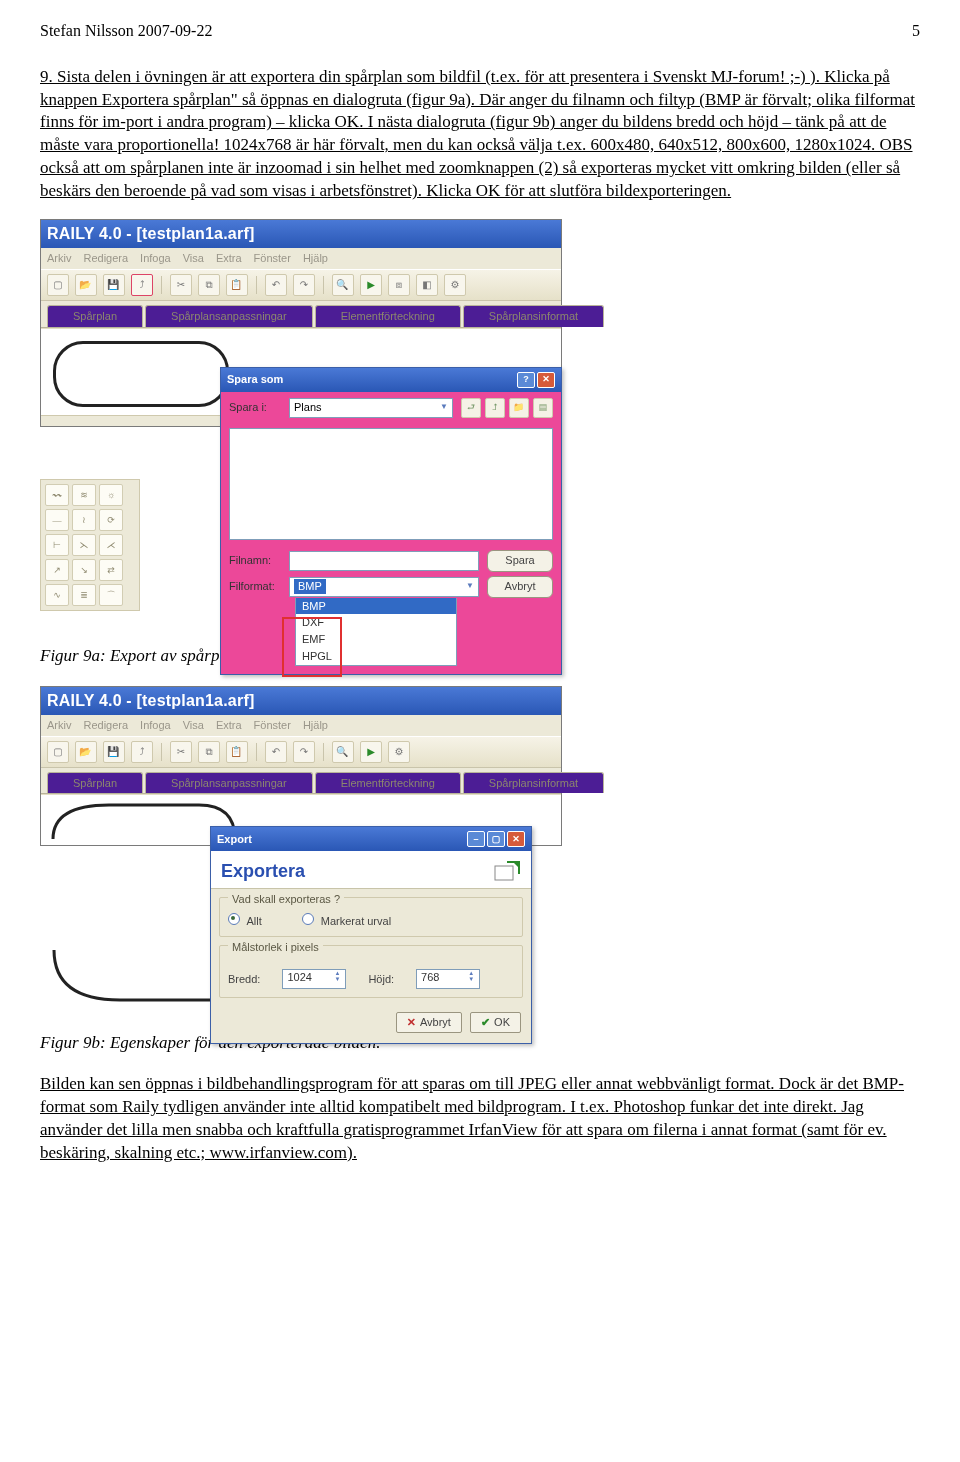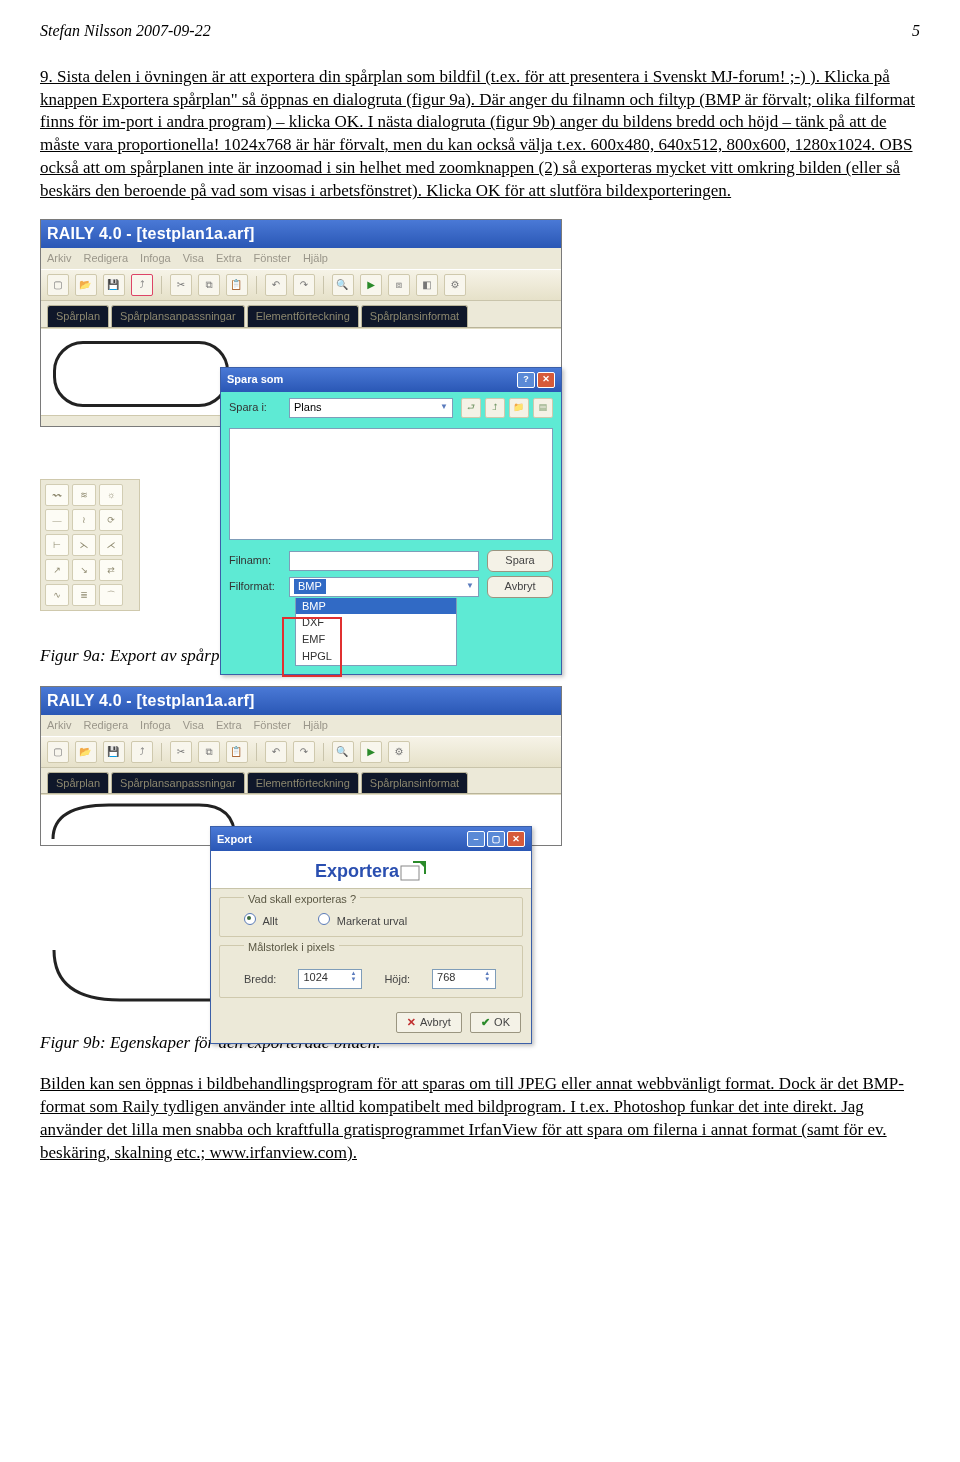--- a/index.html
+++ b/index.html
@@ -10,21 +10,20 @@
     line-height: 1.35;
     color: #000;
     background: #fff;
     width: 880px;
   }
   .header-row {
     display: flex;
     justify-content: space-between;
     font-size: 16px;
     margin-bottom: 24px;
-    font-style: italic;
   }
   .body-text {
     margin: 0 0 16px 0;
     text-align: left;
     text-decoration: underline;
   }
   .figure {
     margin: 10px 0 6px 0;
   }
   .caption {
@@ -85,25 +84,25 @@
     margin: 0 2px;
   }
   .tab-strip {
     background: #ece9d8;
     padding: 4px 6px 0 6px;
     display: flex;
     gap: 2px;
     border-bottom: 1px solid #b9b49a;
   }
   .tab {
-    background: #0f172a;
+    background: #4c1d95;
     border: 1px solid #b9b49a;
     border-bottom: none;
     border-radius: 3px 3px 0 0;
-    padding: 3px 8px;
+    padding: 3px 25px;
     color: #8c876e;
     filter: blur(.5px);
   }
   .canvas-area {
     background: #fff;
     height: 86px;
     position: relative;
     border-top: 1px solid #e2ddc4;
   }
   .track-oval {
@@ -119,21 +118,21 @@
     background: #ece9d8;
     border-top: 1px solid #cfc9ad;
     height: 10px;
   }
   
   .dlg {
     position: relative;
     margin-top: -60px;
     margin-left: 180px;
     width: 340px;
-    background: #5eead4;
+    background: #ec4899;
     border: 1px solid #3b5fa8;
     box-shadow: 2px 2px 4px rgba(0,0,0,.25);
     font-family: Tahoma, Arial, sans-serif;
     font-size: 11px;
   }
   .dlg-titlebar {
     background: linear-gradient(#4a79d6, #2a57b5);
     color: #fff;
     padding: 4px 6px;
     font-weight: bold;
@@ -295,28 +294,28 @@
   }
   .export-header {
     font-family: Tahoma, Arial, sans-serif;
     font-size: 18px;
     font-weight: bold;
     color: #2a4fb0;
     padding: 8px 10px 4px;
     background: #fff;
     border-bottom: 1px solid #c8c4a9;
     display:flex;
-    justify-content:center;
+    justify-content:space-between;
     align-items:center;
   }
   .export-header svg { flex:none; }
   .group {
     border: 1px solid #cfc9ad;
     margin: 8px;
-    padding: 6px 24px 8px;
+    padding: 6px 8px 8px;
     border-radius: 2px;
     color: #444;
   }
   .group-title {
     position: relative;
     top: -12px;
     background: #ece9d8;
     display: inline-block;
     padding: 0 4px;
     color: #5a5743;

